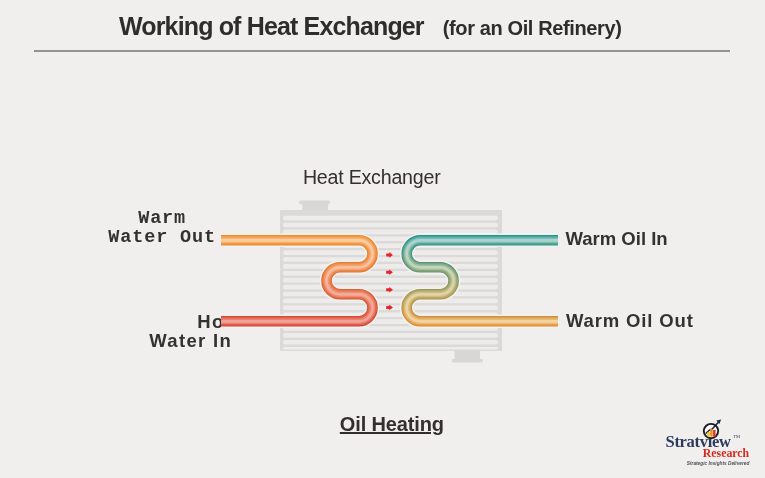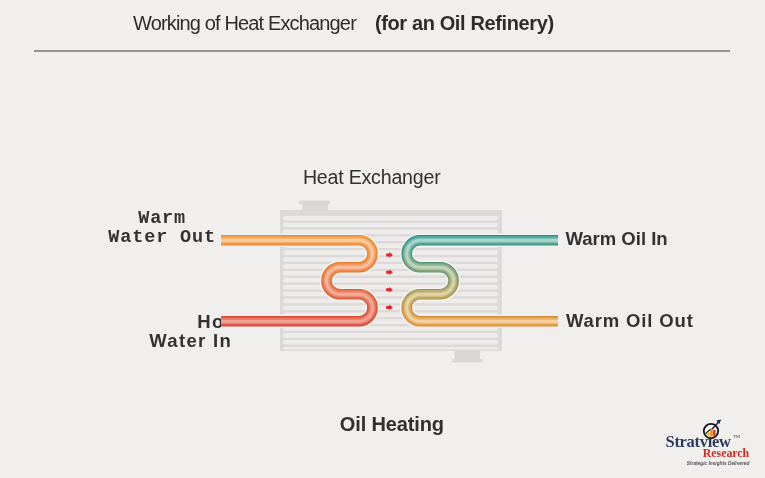--- a/index.html
+++ b/index.html
@@ -1,28 +1,28 @@
 <!DOCTYPE html>
 <html><head>
 <meta charset="utf-8">
 <style>
   html,body{margin:0;padding:0;}
   body{width:765px;height:478px;background:#f0efed;font-family:"Liberation Sans",sans-serif;overflow:hidden;position:relative;}
   .abs{position:absolute;}
   #title{left:119px;top:11.5px;white-space:nowrap;color:#2e2d2c;}
-  #title .big{font-size:20px;font-weight:normal;letter-spacing:-0.85px;margin-left:14px;}
+  #title .big{font-size:25px;font-weight:bold;letter-spacing:-0.85px;}
   #title .small{font-size:20px;font-weight:bold;letter-spacing:-0.38px;margin-left:19px;}
   #hr{left:34px;top:50px;width:696px;height:1.6px;background:#949391;}
   .lbl{color:#333231;font-weight:bold;font-size:18.5px;line-height:19.2px;white-space:nowrap;}
   #lwarm{right:549.1px;top:209.1px;text-align:center;letter-spacing:0.85px;font-family:Liberation Mono, monospace;}
   #lhot{right:533px;top:311.9px;text-align:right;letter-spacing:1.3px;}
   #lcold{left:565.5px;top:228.6px;letter-spacing:0px;}
   #lwoo{left:566px;top:311.1px;letter-spacing:0.85px;}
   #lhx{left:302.9px;top:165.5px;font-size:19.6px;font-weight:normal;letter-spacing:-0.21px;color:#332f2e;white-space:nowrap;}
-  #loil{left:339.8px;top:412.8px;font-size:20px;font-weight:bold;letter-spacing:-0.13px;color:#332f2e;white-space:nowrap;}
+  #loil{left:339.8px;top:412.8px;font-size:20px;font-weight:bold;letter-spacing:-0.13px;color:#332f2e;white-space:nowrap;text-decoration:underline;}
 </style>
 </head>
 <body>
 <div class="abs" id="title"><span class="big">Working of Heat Exchanger</span><span class="small">(for an Oil Refinery)</span></div>
 <div class="abs" id="hr"></div>
 <div class="abs" id="lhx">Heat Exchanger</div>
 <div class="abs lbl" id="lwarm">Warm<br>Water Out</div>
 <div class="abs lbl" id="lhot">Hot<br>Water In</div>
 <div class="abs lbl" id="lcold">Warm Oil In</div>
 <div class="abs lbl" id="lwoo">Warm Oil Out</div>

